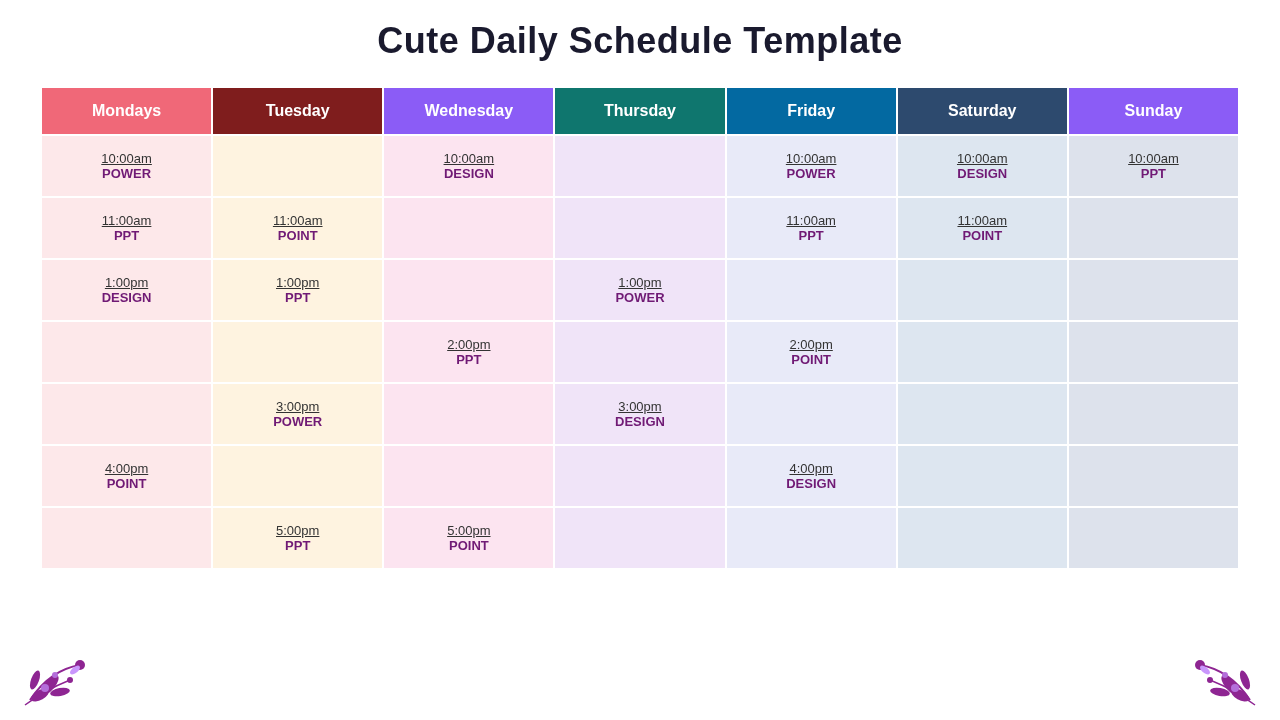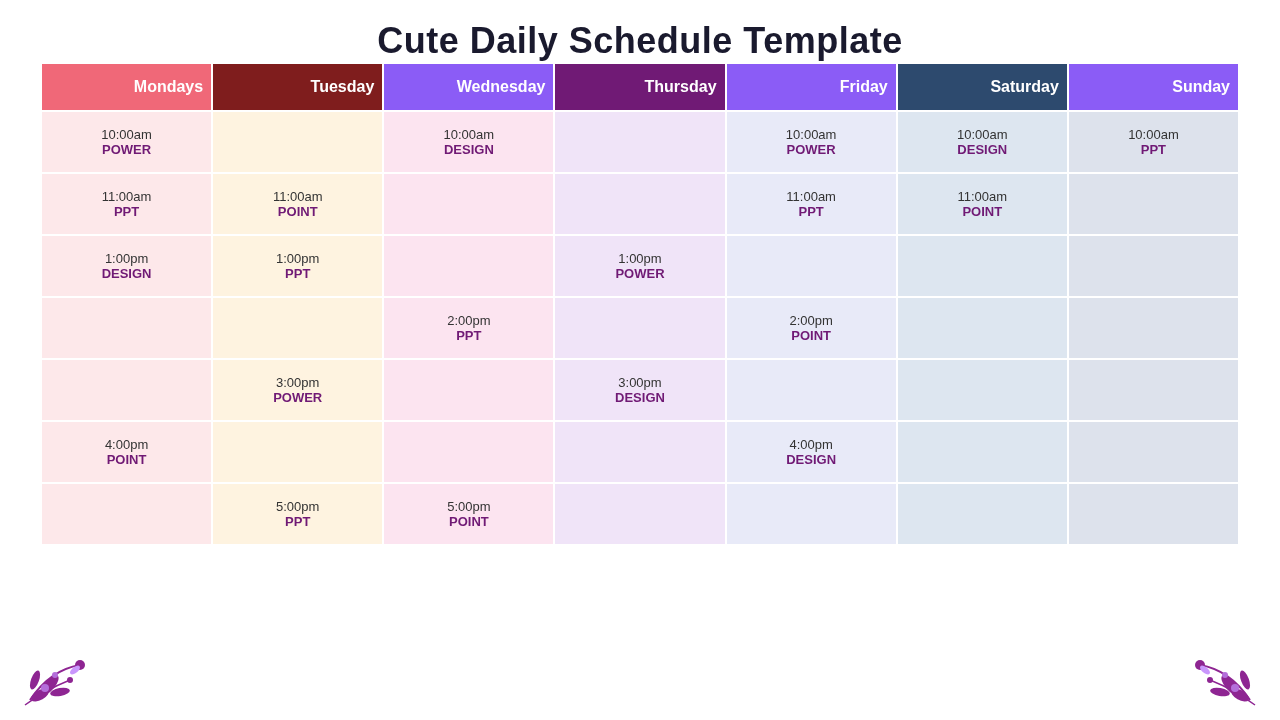--- a/index.html
+++ b/index.html
@@ -21,67 +21,69 @@
       align-items: center;
       padding: 20px 40px 10px 40px;
       position: relative;
     }
 
     .title {
       font-size: 36px;
       font-weight: 900;
       color: #1a1a2e;
       text-align: center;
+      margin-bottom: 24px;
       letter-spacing: 0.5px;
     }
 
     .schedule-table {
       width: 100%;
       border-collapse: collapse;
       table-layout: fixed;
     }
 
     .schedule-table th {
       padding: 14px 8px;
-      text-align: right;
+      text-align: center;
       font-size: 16px;
       font-weight: 700;
       color: #ffffff;
       border: 2px solid #ffffff;
     }
 
     .schedule-table td {
       padding: 10px 8px;
       text-align: center;
       border: 2px solid #ffffff;
       height: 62px;
       vertical-align: middle;
     }
 
     .th-monday { background-color: #f06878; }
     .th-tuesday { background-color: #7f1d1d; }
     .th-wednesday { background-color: #8b5cf6; }
-    .th-thursday { background-color: #701a75; }
-    .th-friday { background-color: #8b5cf6; margin-left: 44px; }
+    .th-thursday { background-color: #0f766e; }
+    .th-friday { background-color: #0369a1; margin-left: 44px; }
     .th-saturday { background-color: #2d4a6e; margin-left: 48px; }
     .th-sunday { background-color: #8b5cf6; }
 
     .td-monday { background-color: #fde8ea; }
     .td-tuesday { background-color: #fef3e0; }
     .td-wednesday { background-color: #fce4f0; }
     .td-thursday { background-color: #f0e4f8; }
     .td-friday { background-color: #e8eaf8; }
     .td-saturday { background-color: #dde6f0; }
     .td-sunday { background-color: #dde2ec; }
 
     .cell-time {
       font-size: 13px;
       font-weight: 500;
       color: #333;
       display: block;
+      text-decoration: underline;
     }
 
     .cell-label {
       font-size: 13px;
       font-weight: 700;
       color: #701a75;
       display: block;
     }
 
     

